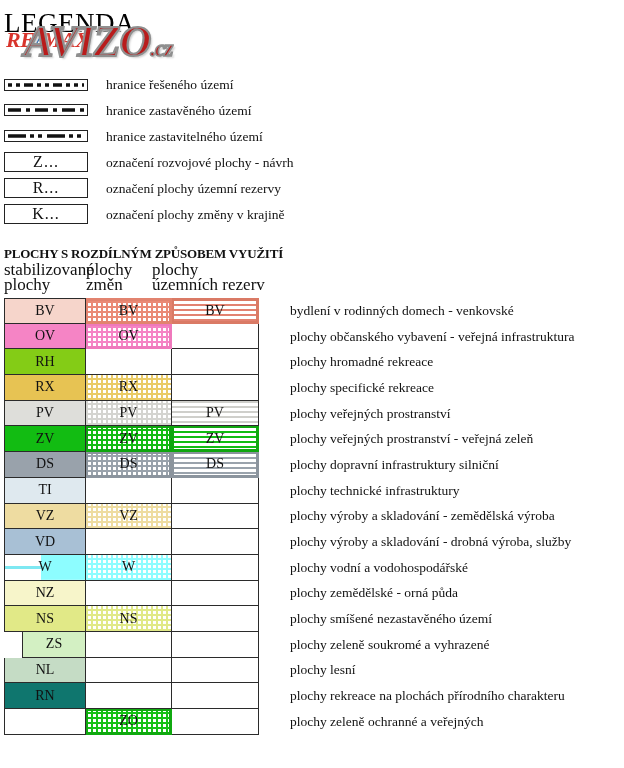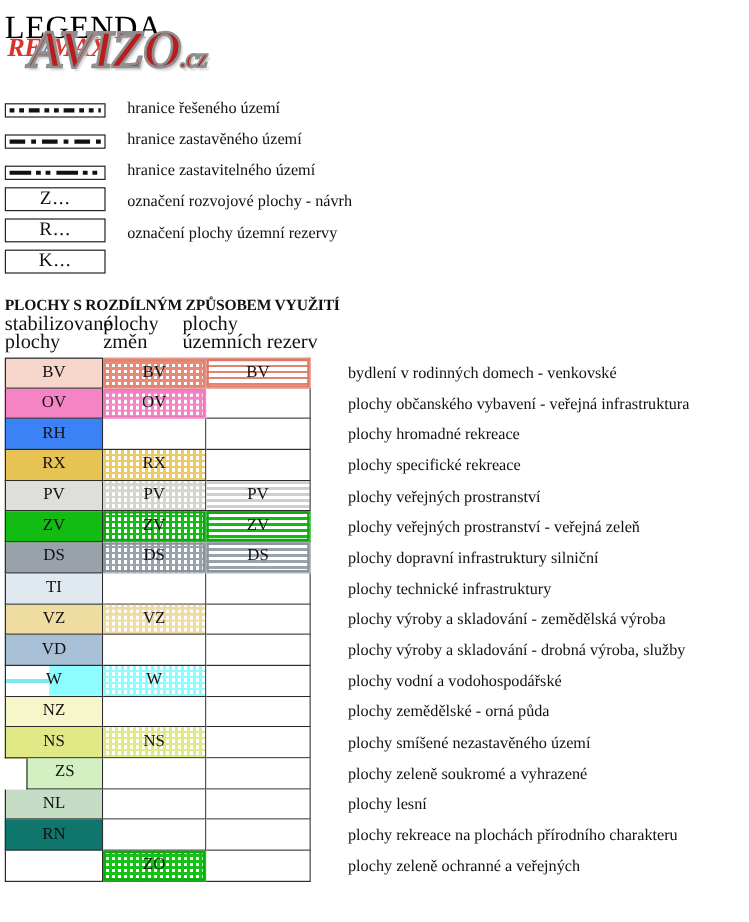--- a/index.html
+++ b/index.html
@@ -9,21 +9,21 @@
   .legenda{position:absolute;left:4px;top:8px;font-size:27px;letter-spacing:.5px;color:#000;z-index:1;}
   .remax{position:absolute;left:6px;top:27px;z-index:2;font-weight:bold;font-style:italic;
          font-size:22px;color:#D8342C;letter-spacing:-.5px;}
   .remax .slash{color:#1B5FAA;padding:0 1px;}
   .avizo{position:absolute;left:24px;top:16px;z-index:3;font-weight:bold;font-style:italic;
          font-size:44px;color:#b91c1c;-webkit-text-stroke:2.2px #8f8f8f;letter-spacing:-1px;
          text-shadow:2px 2px 2px #cfcfcf;}
   .avizo .cz{font-size:23px;-webkit-text-stroke:1.6px #8f8f8f;}
 
   .b-legend{position:absolute;left:4px;top:72px;}
-  .b-row{display:flex;height:26px;align-items:flex-end;}
+  .b-row{display:flex;height:26px;align-items:center;}
   .b-box{width:84px;box-sizing:border-box;border:1.6px solid #222;margin-top:-1.6px;
          display:flex;align-items:center;justify-content:center;background:#fff;}
   .b-row:first-child .b-box{margin-top:0;}
   .b-code{font-size:16px;letter-spacing:1px;}
   .b-label{margin-left:18px;display:flex;align-items:center;font-size:13.5px;}
 
   .section-title{position:absolute;left:4px;top:246px;font-size:13px;font-weight:bold;letter-spacing:-.2px;}
   .col-head{position:absolute;top:262px;font-size:17px;line-height:15px;}
   .col-head span{display:block;}
   #h1{left:4px;width:82px;} #h2{left:86px;width:86px;} #h3{left:152px;width:126px;}
@@ -88,20 +88,21 @@
       <div class="b-row">
         <div class="b-box">
           <span class="b-code">R...</span>
         </div>
         <div class="b-label">označení plochy územní rezervy</div>
       </div>
       <div class="b-row">
         <div class="b-box">
           <span class="b-code">K...</span>
         </div>
+        <div class="b-label">označení plochy změny v krajině</div>
       </div>
     </div>
 
   <div class="section-title">PLOCHY S ROZDÍLNÝM ZPŮSOBEM VYUŽITÍ</div>
 
   <div class="col-head" id="h1">
     <span>stabilizované</span>
     <span>plochy</span>
   </div>
   <div class="col-head" id="h2">
@@ -125,21 +126,21 @@
       </div>
       <div class="cell lab">bydlení v rodinných domech - venkovské</div>
       <div class="cell c0" style="background: rgb(245, 132, 197);">
         <span class="code">OV</span>
       </div>
       <div class="cell grid-pat" style="--pc: #F584C5; border-color: rgb(239, 121, 188); box-shadow: rgb(239, 121, 188) 0px 0px 0px 2px inset;">
         <span class="code">OV</span>
       </div>
       <div class="cell"></div>
       <div class="cell lab">plochy občanského vybavení -  veřejná infrastruktura</div>
-      <div class="cell c0" style="background: #3b82f6;">
+      <div class="cell c0" style="background: #84cc16;">
         <span class="code">RH</span>
       </div>
       <div class="cell"></div>
       <div class="cell"></div>
       <div class="cell lab">plochy hromadné rekreace</div>
       <div class="cell c0" style="background: rgb(231, 195, 83);">
         <span class="code">RX</span>
       </div>
       <div class="cell grid-pat" style="--pc: #EACB66;">
         <span class="code">RX</span>

